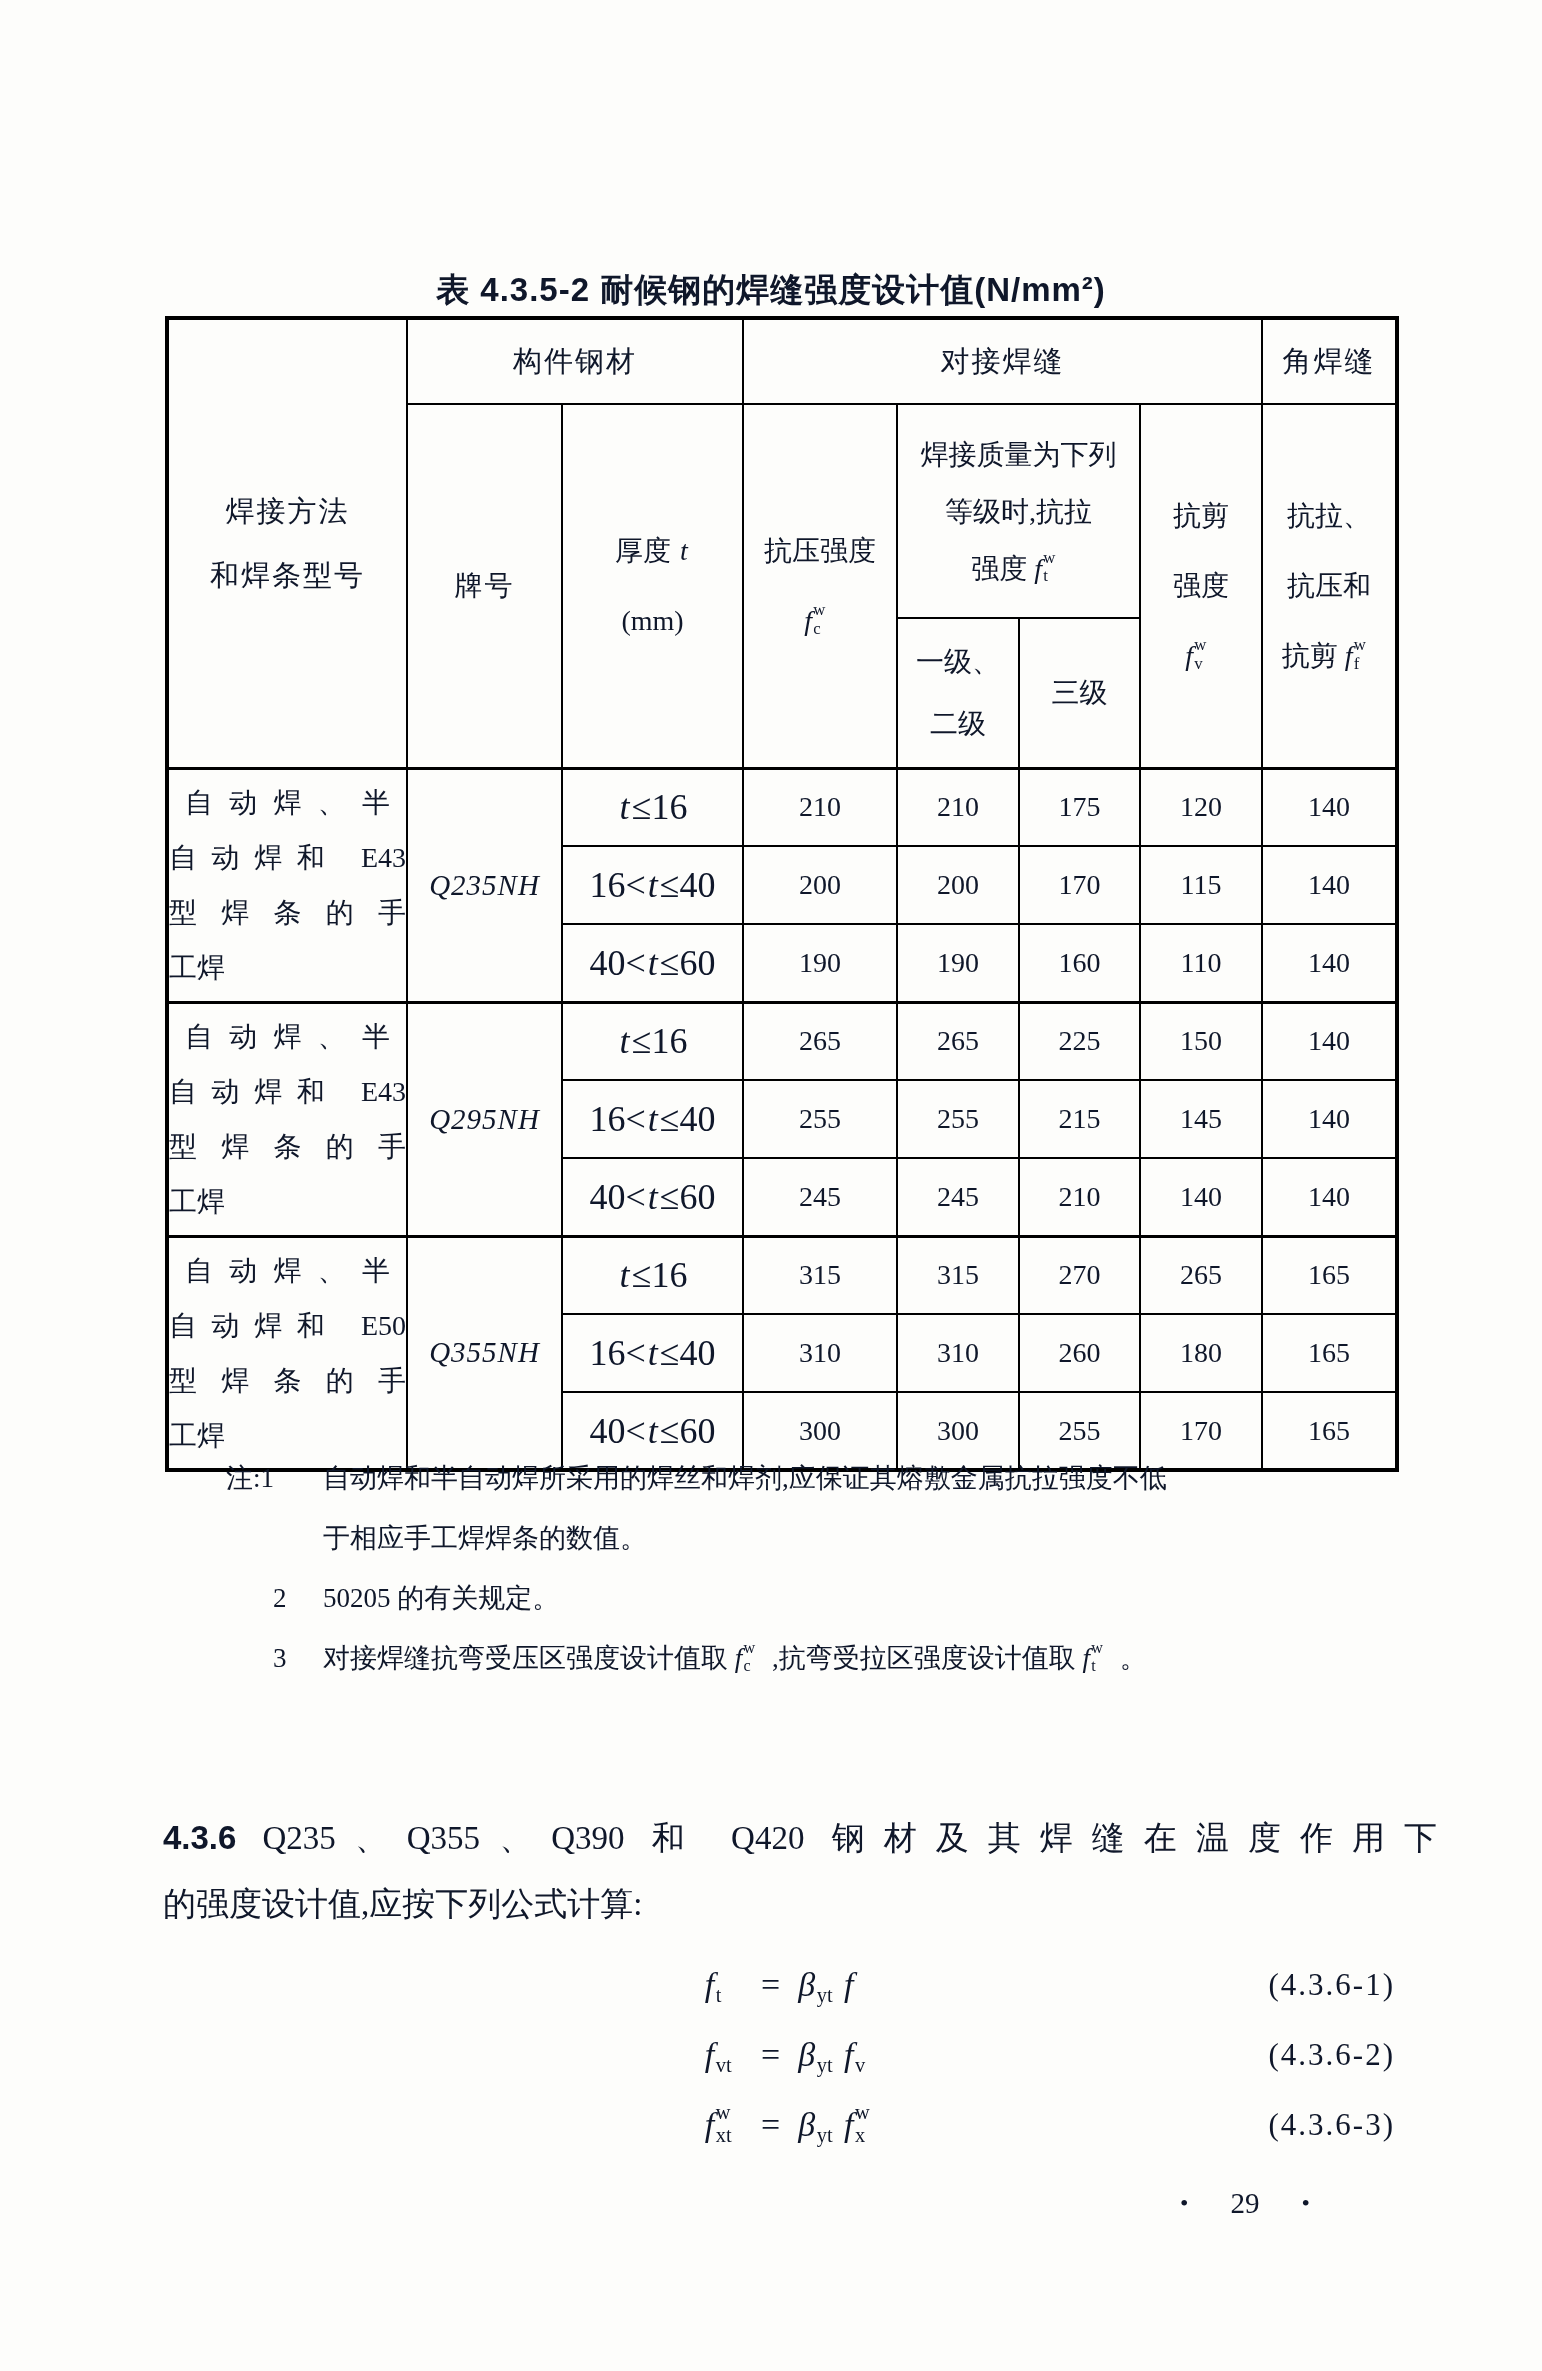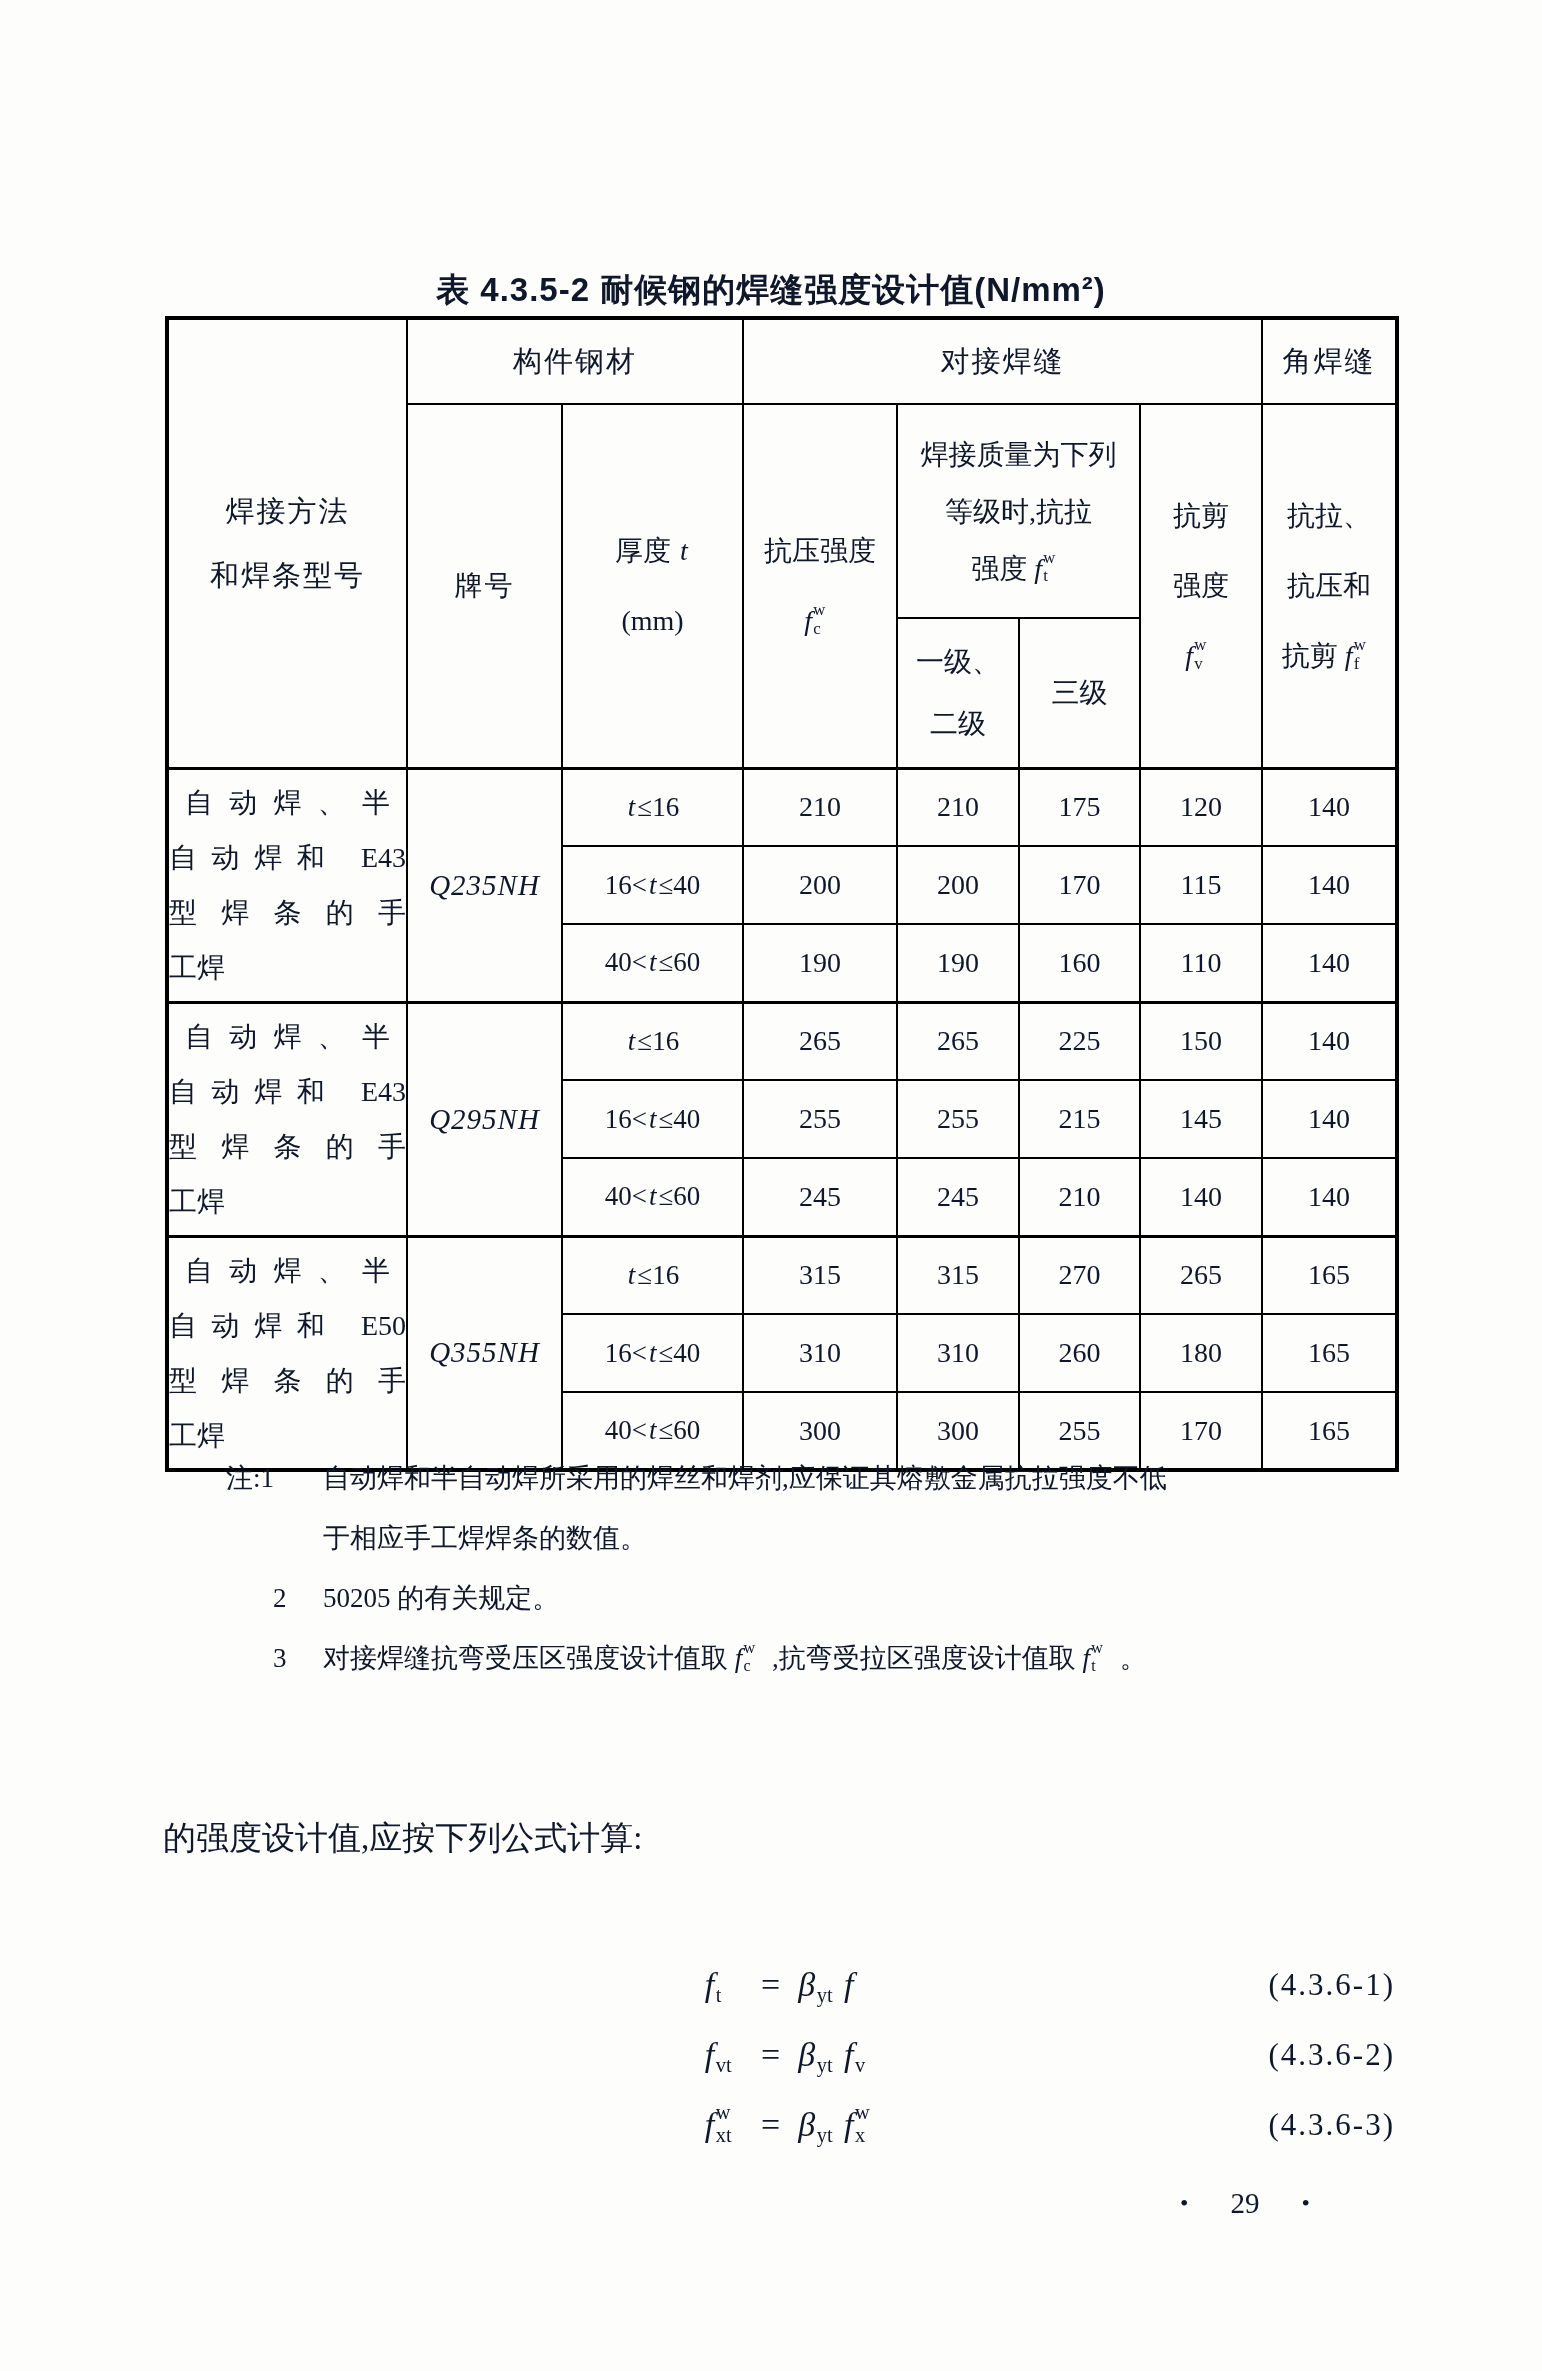--- a/index.html
+++ b/index.html
@@ -51,21 +51,21 @@
   .fb{font-style:italic;font-family:"Liberation Serif","DejaVu Serif",serif;}
   .scripts{display:inline-block;position:relative;width:.85em;height:1em;}
   .scripts .sup{position:absolute;left:.08em;top:0;font-size:60%;font-style:normal;line-height:1;}
   .scripts .sub{position:absolute;left:.08em;bottom:-0.45em;font-size:60%;font-style:normal;line-height:1;}
   
   td.method{text-align:left;padding:0 18px;font-size:28px;}
   .mline{line-height:55px;text-align:justify;text-align-last:justify;}
   .mline.ml0{margin:0 16px;}
   .mline.ml3{text-align-last:left;}
   td.grade{font-size:29px;letter-spacing:1px;font-style:italic;}
-  td.thick{font-size:27px;}
+  td.thick{font-size:36px;}
   .tvar{font-style:italic;margin:0 2px;}
   td.val{font-size:28px;}
   
   .notes{position:absolute;top:1448px;left:0;width:1542px;font-size:27px;}
   .note{display:flex;align-items:flex-start;}
   .note .nl{flex:0 0 auto;line-height:60px;}
   .note.n1 .nl{margin-left:226px;width:97px;}
   .note.nx .nl{margin-left:273px;width:50px;}
   .note .ntext{width:1080px;line-height:60px;}
   
@@ -264,20 +264,21 @@
       <div class="nl">3</div>
       <div class="ntext">
         <div>
           <span>对接焊缝抗弯受压区强度设计值取 </span><span class="fs"><i class="fb">f</i><span class="scripts"><span class="sup">w</span><span class="sub">c</span></span></span><span> ,抗弯受拉区强度设计值取 </span><span class="fs"><i class="fb">f</i><span class="scripts"><span class="sup">w</span><span class="sub">t</span></span></span><span> 。</span>
         </div>
       </div>
     </div>
   </div>
 
   <div class="clause">
+    <div class="cline jl"><b>4.3.6</b><span>Q235、Q355、Q390 和 Q420 钢材及其焊缝在温度作用下</span></div>
     <div class="cline">的强度设计值,应按下列公式计算:</div>
   </div>
 
   <div class="formulas">
     <div class="frow">
       <div class="fx">
         <span class="flhs">
             <span class="fs"><i class="fb">f</i><span class="scripts"><span class="sup"></span><span class="sub">t</span></span></span>
           </span>
           <span class="feq">=</span>

